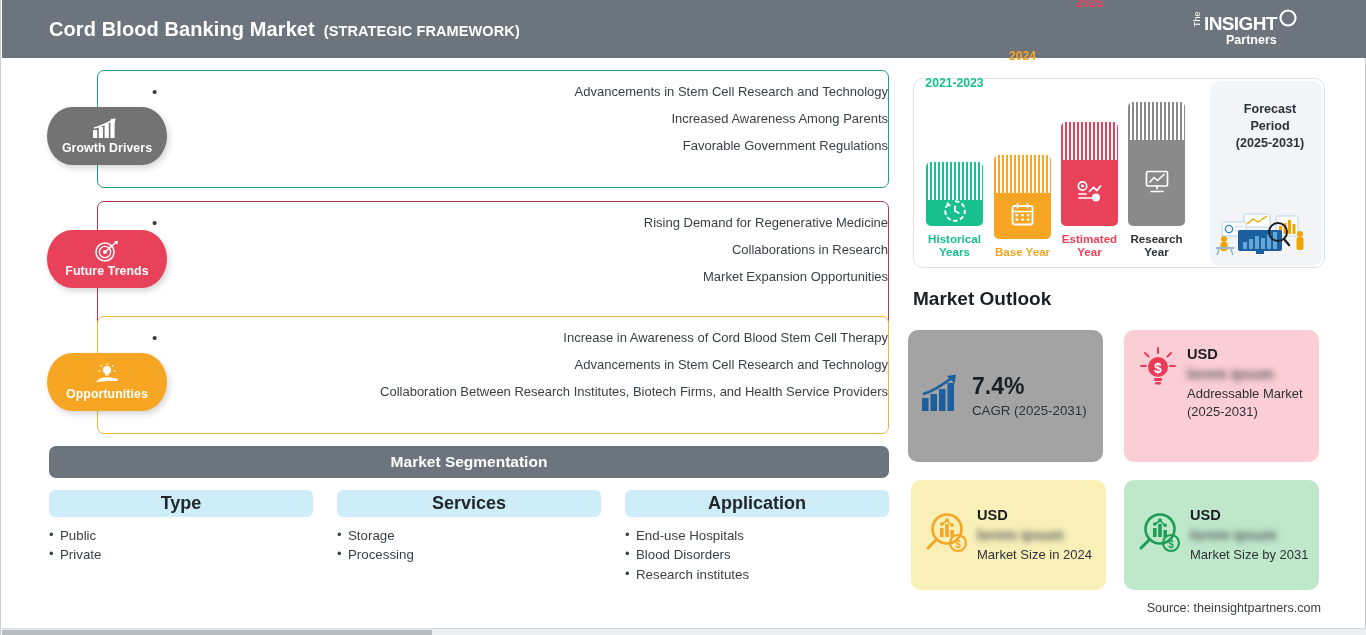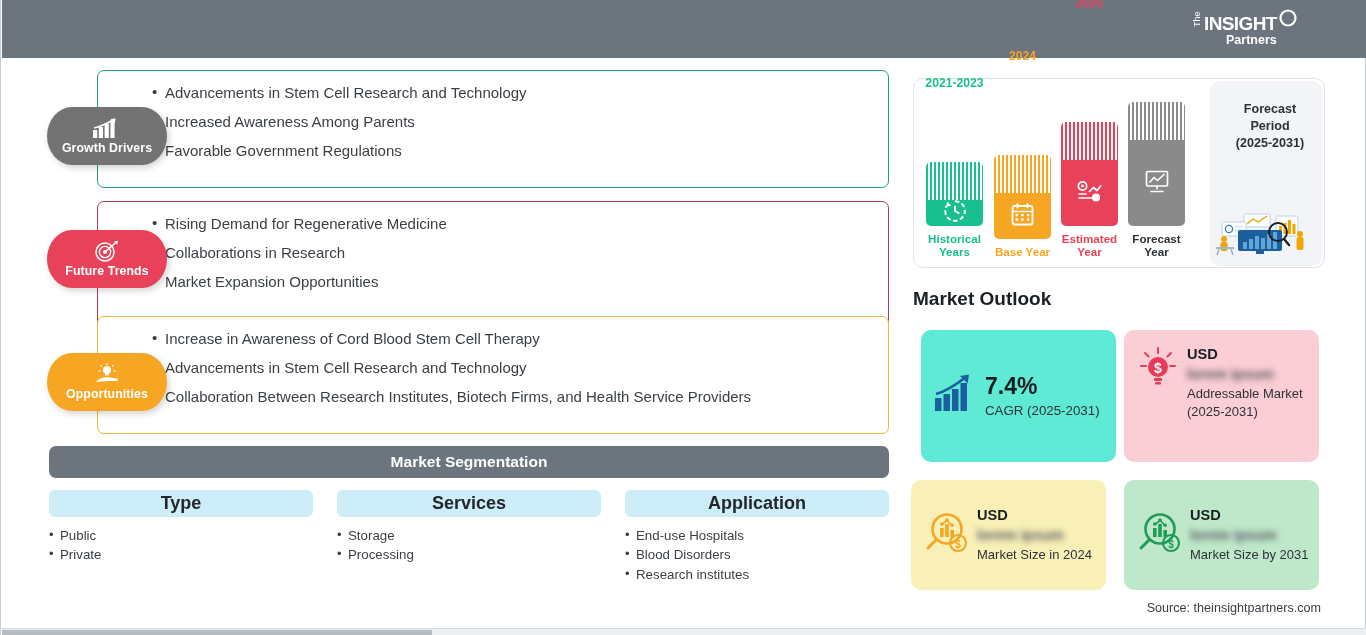--- a/index.html
+++ b/index.html
@@ -31,23 +31,24 @@
   
   .left-col { position: absolute; left: 0; top: 58px; width: 900px; height: 560px; }
 
   .row { position: absolute; left: 46px; width: 842px; }
   .row-box {
     position: absolute; left: 50px; width: 792px;
     border-radius: 7px; background: #ffffff;
   }
   .row-box .bullets { padding: 14px 0 14px 54px; }
   .bullet {
-    position: relative; font-size: 15px; color: #3a3f45;
+    position: relative; font-size: 13px; color: #3a3f45;
     line-height: 1.0; padding: 0 0 0 13px; margin-bottom: 14px;
     white-space: nowrap;
+    text-align: right;
   }
   .bullet:last-child { margin-bottom: 0; }
   .bullet::before {
     content: "•"; position: absolute; left: 0; top: -1px;
     color: #3a3f45; font-size: 15px;
   }
 
   .badge {
     position: absolute; left: 0; width: 120px; height: 58px;
     border-radius: 26px 26px 26px 26px / 30px 30px 30px 30px;
@@ -131,21 +132,21 @@
   .outlook-title {
     position: absolute; left: 7px; top: 230px;
     font-size: 19px; font-weight: bold; color: #1b1f24;
   }
 
   .card {
     position: absolute; border-radius: 10px; padding: 0;
   }
   .card-inner { display: flex; height: 100%; align-items: center; }
 
-  #card-cagr { left: 15px; top: 272px; width: 195px; height: 132px; background: #5eead4; }
+  #card-cagr { left: 2px; top: 272px; width: 195px; height: 132px; background: #a3a3a3; }
   #card-cagr .card-inner { padding: 0 0 0 12px; gap: 8px; }
   .cagr-val { font-size: 23px; font-weight: bold; color: #1b1f24; line-height: 1.05; }
   .cagr-lab { font-size: 13.3px; color: #2d3238; margin-top: 5px; }
 
   #card-addr { left: 218px; top: 272px; width: 195px; height: 132px; background: #fbcdd4; }
   #card-addr .card-inner { padding: 0 8px 0 14px; gap: 9px; align-items: flex-start; padding-top: 16px; }
 
   #card-2024 { left: 5px; top: 422px; width: 195px; height: 110px; background: #f9f0b8; }
   #card-2024 .card-inner { padding: 0 6px 0 12px; gap: 8px; align-items: center; }
 
@@ -171,20 +172,24 @@
     background: #eceff1; border-top: 1px solid #d3d8dd;
   }
   .scrollbar-thumb { position: absolute; left: 0; top: 1px; width: 430px; height: 5px; background: #b6bcc2; }
 </style>
 </head>
 <body>
 
 <div class="page">
 
   <div class="header">
+    <div class="header-title-wrap">
+      <span class="header-title">Cord Blood Banking Market</span>
+      <span class="header-sub">(STRATEGIC FRAMEWORK)</span>
+    </div>
     <div class="logo">
       <svg width="120" height="42" viewBox="0 0 120 42">
         <text x="12" y="19" font-family="Liberation Sans, sans-serif" font-size="9" fill="#ffffff" transform="rotate(-90 12 19)">The</text>
         <text x="16" y="22" font-family="Liberation Sans, sans-serif" font-size="19" font-weight="bold" fill="#ffffff" letter-spacing="-0.6">INSIGHT</text>
         <circle cx="100" cy="10" r="7.5" fill="none" stroke="#ffffff" stroke-width="2.2"></circle>
         <text x="38" y="36" font-family="Liberation Sans, sans-serif" font-size="12.5" font-weight="bold" fill="#ffffff">Partners</text>
       </svg>
     </div>
   </div>
 
@@ -374,21 +379,21 @@
               <span>
                 <svg width="26" height="24" viewBox="0 0 26 24">
                   <rect x="2.5" y="2.5" width="21" height="14.5" rx="1.4" fill="none" stroke="#ffffff" stroke-width="1.7"></rect>
                   <polyline points="5.5,13.5 10,8.5 13.5,11.5 20.5,5" fill="none" stroke="#ffffff" stroke-width="1.6"></polyline>
                   <line x1="13" y1="17" x2="13" y2="20.5" stroke="#ffffff" stroke-width="1.6"></line>
                   <line x1="7" y1="22.5" x2="19" y2="22.5" stroke="#ffffff" stroke-width="1.6" stroke-linecap="round"></line>
                 </svg>
               </span>
             </div>
           </div>
-          <div class="bar-cap" id="cap-3" style="color: rgb(45, 50, 56);">Forecast Year</div>
+          <div class="bar-cap" id="cap-3" style="color: rgb(45, 50, 56);">Research Year</div>
         </div>
       </div>
 
       <div class="forecast">
         <div class="forecast-title">
           <div>Forecast</div>
           <div>Period</div>
           <div>(2025-2031)</div>
         </div>
         <div class="forecast-ill">

